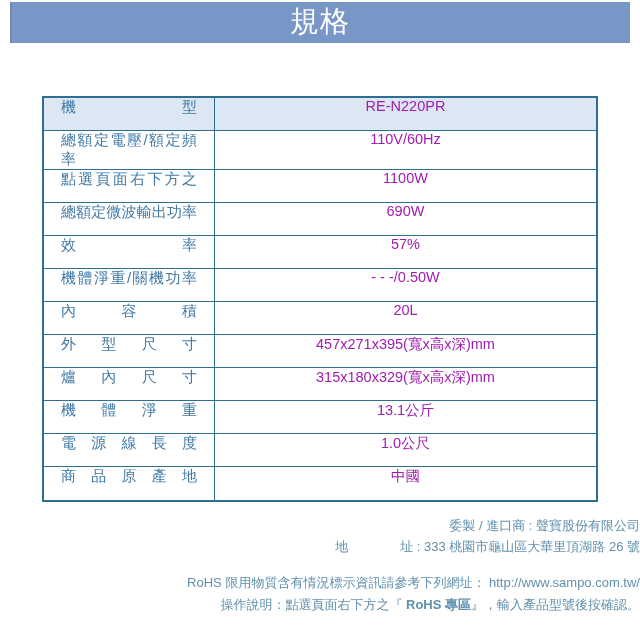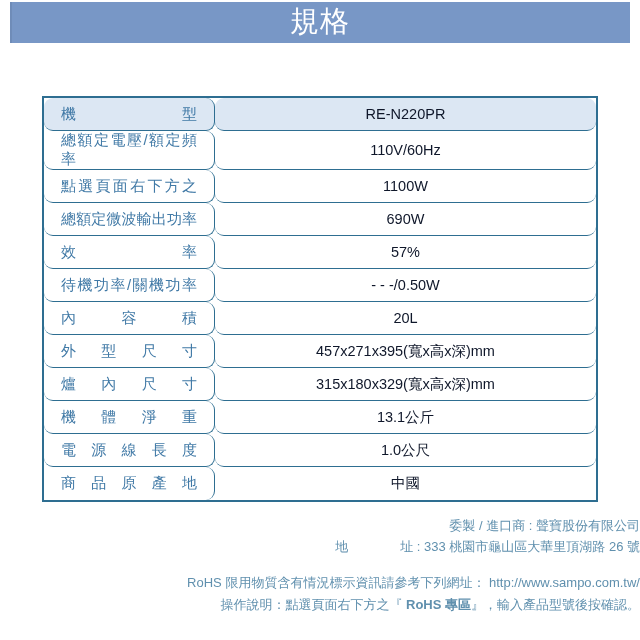--- a/index.html
+++ b/index.html
@@ -30,38 +30,37 @@
     width: 556px;
     height: 406px;
     border: 2px solid #2e6e91;
     box-sizing: border-box;
     display: grid;
     grid-template-columns: 171px 1fr;
     grid-template-rows: repeat(12, 1fr);
   }
   .cell {
     display: flex;
-    align-items: center;
+    align-items: flex-start;
     box-sizing: border-box;
     border-bottom: 1.5px solid #2e6e91;
     color: #4079a6;
     font-size: 15px;
     background: #ffffff;
-    border-radius: 9px;
   }
   .cell.last { border-bottom: none; }
   .cell.label { border-right: 1.5px solid #2e6e91; padding: 0 17px; }
   .cell.label span {
     display: inline-block;
     width: 100%;
     text-align: justify;
     text-align-last: justify;
     -moz-text-align-last: justify;
   }
-  .cell.value { justify-content: center; color: #0f172a; font-size: 14.5px; }
+  .cell.value { justify-content: center; color: #a21caf; font-size: 14.5px; }
   .cell.hl { background: #dce7f3; }
   .footer-block1 {
     margin: 13px 0 0 60px;
     color: #6090ae;
     font-size: 13px;
     line-height: 21px;
   }
   .footer-block2 {
     margin: 15px 0 0 60px;
     color: #6090ae;
@@ -98,21 +97,21 @@
       <span>總額定微波輸出功率</span>
     </div>
   <div class="cell value">690W</div>
 
   <div class="cell label">
       <span>效率</span>
     </div>
   <div class="cell value">57%</div>
 
   <div class="cell label">
-      <span>待機功率/關機功率</span>
+      <span>機體淨重/關機功率</span>
     </div>
   <div class="cell value">- - -/0.50W</div>
 
   <div class="cell label">
       <span>內容積</span>
     </div>
   <div class="cell value">20L</div>
 
   <div class="cell label">
       <span>外型尺寸</span>

